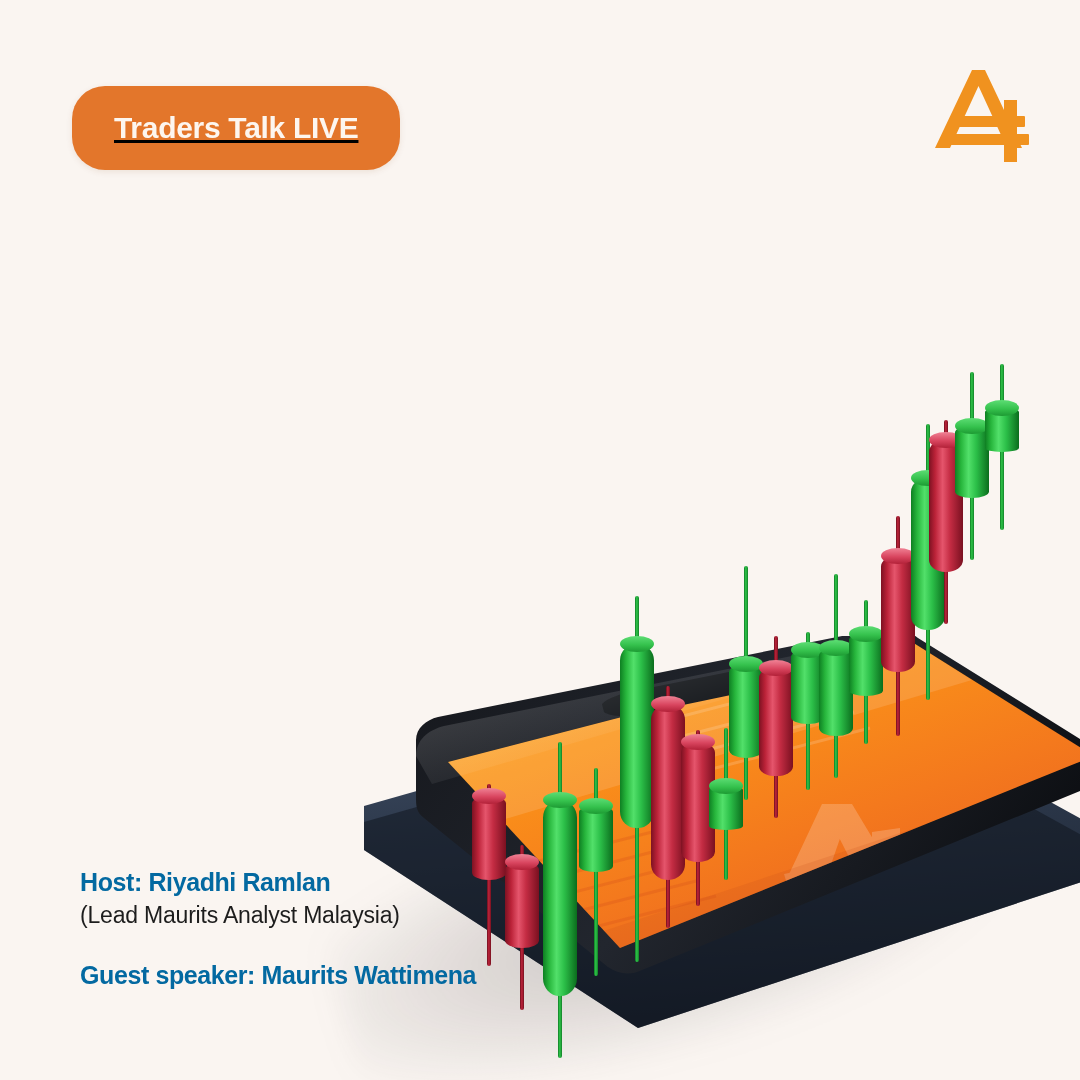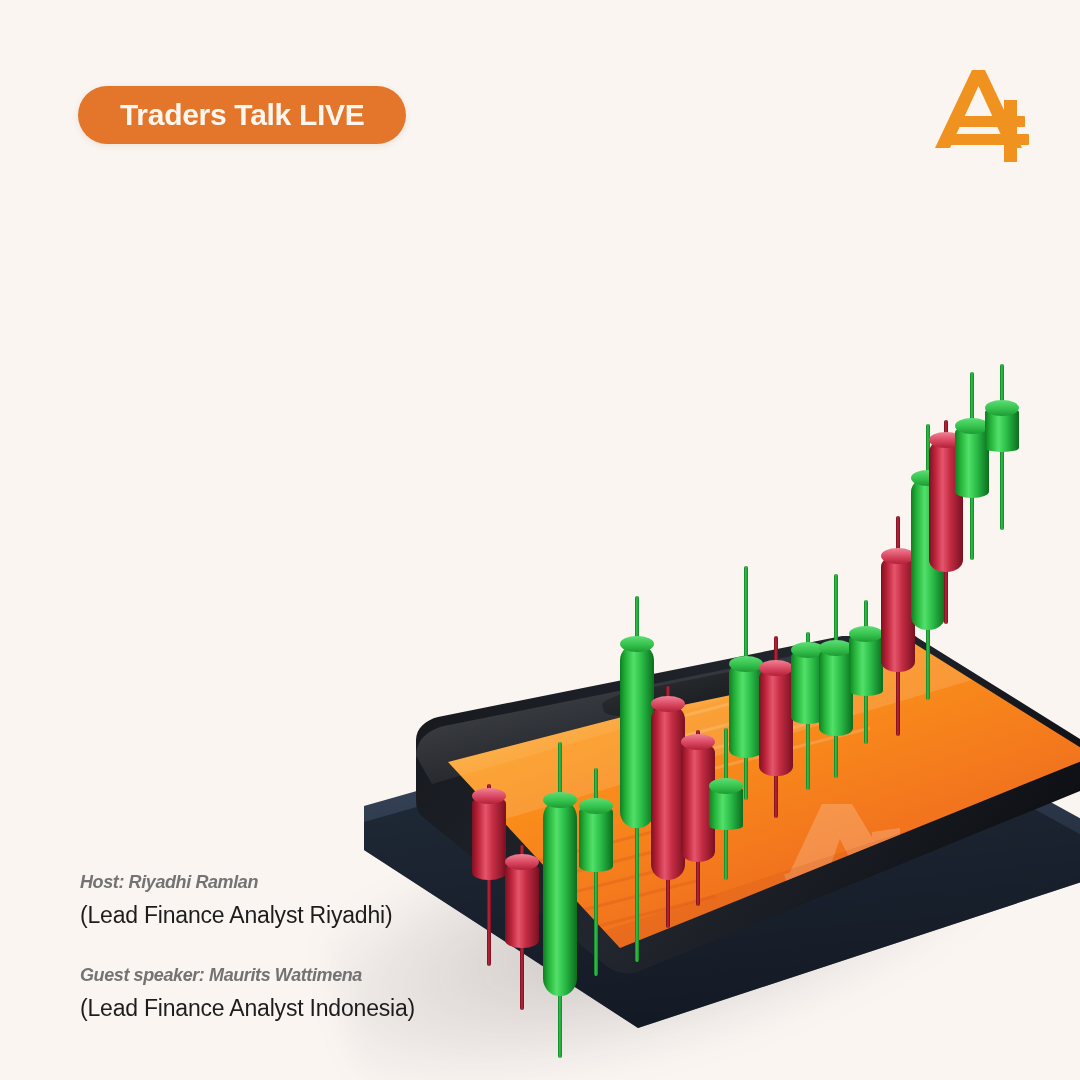--- a/index.html
+++ b/index.html
@@ -26,30 +26,31 @@
     position: absolute;
     top: 60px;
     left: 925px;
     width: 120px;
     height: 110px;
   }
 
   
   .live-badge {
     position: absolute;
-    left: 78px;
+    left: 72px;
     top: 86px;
-    height: 58px;
+    height: 84px;
     padding: 0 42px;
     border-radius: 33px;
     background: #e3762b;
     display: flex;
     align-items: center;
     justify-content: center;
     box-shadow: 0 2px 6px rgba(120, 60, 10, 0.10);
+    text-decoration: underline;
   }
   .live-badge-label {
     color: #fdf6ef;
     font-size: 30px;
     font-weight: bold;
     letter-spacing: -0.3px;
     white-space: nowrap;
   }
 
   
@@ -95,27 +96,26 @@
   
   .credits {
     position: absolute;
     left: 80px;
     top: 866px;
     z-index: 40;
   }
   .credit-block { margin-bottom: 28px; }
   .credit-block:last-child { margin-bottom: 0; }
   .credit-name {
-    color: #737373;
-    font-size: 18px;
+    color: #0369a1;
+    font-size: 25px;
     font-weight: bold;
     letter-spacing: -0.4px;
     line-height: 33px;
     white-space: nowrap;
-    font-style: italic;
   }
   .credit-role {
     color: #1d1d1d;
     font-size: 23px;
     font-weight: normal;
     letter-spacing: -0.2px;
     line-height: 32px;
     white-space: nowrap;
   }
 
@@ -400,21 +400,20 @@
           <div class="body green" style="top: 44px; height: 44px;">
             <div class="cap green"></div>
           </div>
         </div>
       </div>
   </div>
 
   <div class="credits">
     <div class="credit-block">
       <div class="credit-name">Host: Riyadhi Ramlan</div>
-      <div class="credit-role">(Lead Finance Analyst Riyadhi)</div>
+      <div class="credit-role">(Lead Maurits Analyst Malaysia)</div>
     </div>
     <div class="credit-block">
       <div class="credit-name">Guest speaker: Maurits Wattimena</div>
-      <div class="credit-role">(Lead Finance Analyst Indonesia)</div>
     </div>
   </div>
 
 </div>
 
 </body></html>

